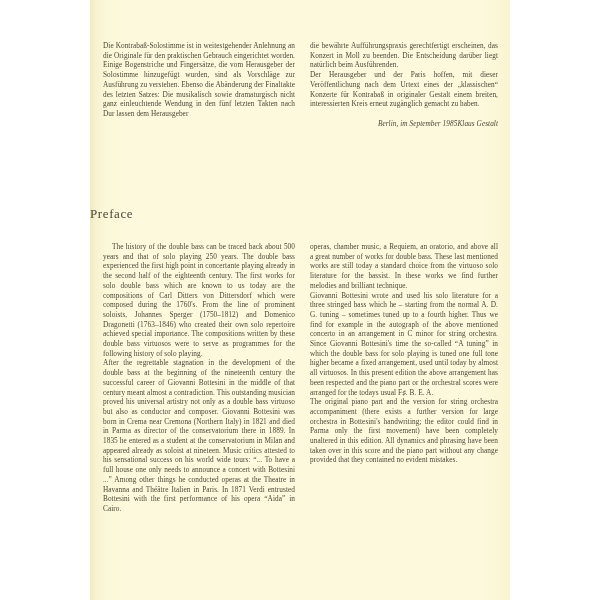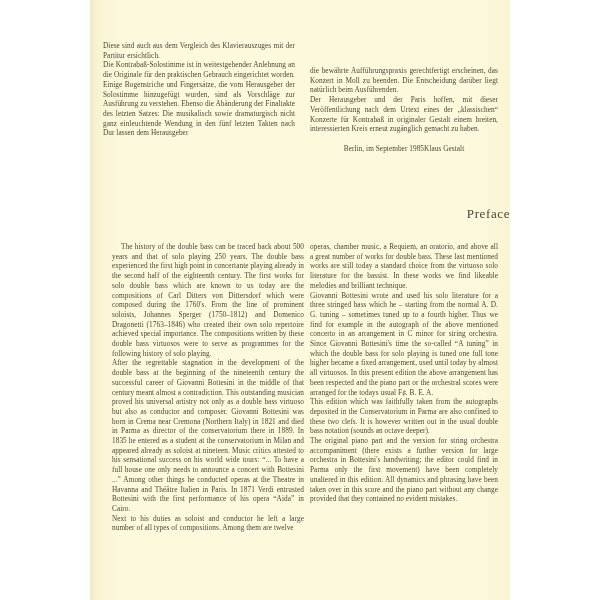--- a/index.html
+++ b/index.html
@@ -24,72 +24,70 @@
   }
   .col {
     position: absolute;
     text-align: justify;
     font-size: 7.3px;
     line-height: 9.7px;
     letter-spacing: 0.05px;
   }
   .col p { margin: 0; }
   .german .col-left  { left: 13px;  top: 41px; width: 192px; }
-  .german .col-right { left: 220px; top: 41px; width: 188px; margin-top: 25px; }
-  .english .col-left  { left: 22px;  top: 242px; width: 192px; }
+  .german .col-right { left: 220px; top: 41px; width: 188px; }
+  .english .col-left  { left: 13px;  top: 242px; width: 192px; }
   .english .col-right { left: 220px; top: 242px; width: 188px; }
   .indent-first p:first-child { text-indent: 9px; }
   .heading {
     position: absolute;
     top: 206px;
     left: 0;
     width: 100%;
     margin: 0;
-    text-align: right;
+    text-align: left;
     font-size: 13px;
     font-weight: normal;
     letter-spacing: 0.6px;
   }
   .dateline {
     display: flex;
-    justify-content: center;
+    justify-content: flex-end;
     margin-top: 10px;
+    font-style: italic;
   }
 </style>
 </head>
 <body>
 
 <div class="page" style="--text-color: #4b4738;">
 
   <section class="german">
     <div class="col col-left">
-        <p>Diese sind auch aus dem Vergleich des Klavierauszuges mit der Partitur ersichtlich.</p>
         <p>Die Kontrabaß-Solostimme ist in weitestgehender Anlehnung an die Originale für den praktischen Gebrauch eingerichtet worden. Einige Bogenstriche und Fingersätze, die vom Herausgeber der Solostimme hinzugefügt wurden, sind als Vorschläge zur Ausführung zu verstehen. Ebenso die Abänderung der Finaltakte des letzten Satzes: Die musikalisch sowie dramaturgisch nicht ganz einleuchtende Wendung in den fünf letzten Takten nach Dur lassen dem Herausgeber</p>
       </div>
     <div class="col col-right">
       <div>
           <p>die bewährte Aufführungspraxis gerechtfertigt erscheinen, das Konzert in Moll zu beenden. Die Entscheidung darüber liegt natürlich beim Ausführenden.</p>
           <p>Der Herausgeber und der Paris hoffen, mit dieser Veröffentlichung nach dem Urtext eines der „klassischen“ Konzerte für Kontrabaß in originaler Gestalt einem breiten, interessierten Kreis erneut zugänglich gemacht zu haben.</p>
         </div>
       <div class="dateline">
         <span>Berlin, im September 1985</span>
         <span>Klaus Gestalt</span>
       </div>
     </div>
   </section>
 
   <h1 class="heading">Preface</h1>
 
   <section class="english">
     <div class="col col-left indent-first">
         <p>The history of the double bass can be traced back about 500 years and that of solo playing 250 years. The double bass experienced the first high point in concertante playing already in the second half of the eighteenth century. The first works for solo double bass which are known to us today are the compositions of Carl Ditters von Dittersdorf which were composed during the 1760's. From the line of prominent soloists, Johannes Sperger (1750–1812) and Domenico Dragonetti (1763–1846) who created their own solo repertoire achieved special importance. The compositions written by these double bass virtuosos were to serve as programmes for the following history of solo playing.</p>
         <p>After the regrettable stagnation in the development of the double bass at the beginning of the nineteenth century the successful career of Giovanni Bottesini in the middle of that century meant almost a contradiction. This outstanding musician proved his universal artistry not only as a double bass virtuoso but also as conductor and composer. Giovanni Bottesini was born in Crema near Cremona (Northern Italy) in 1821 and died in Parma as director of the conservatorium there in 1889. In 1835 he entered as a student at the conservatorium in Milan and appeared already as soloist at nineteen. Music critics attested to his sensational success on his world wide tours: “... To have a full house one only needs to announce a concert with Bottesini ...” Among other things he conducted operas at the Theatre in Havanna and Théâtre Italien in Paris. In 1871 Verdi entrusted Bottesini with the first performance of his opera “Aida” in Cairo.</p>
-        <p>Next to his duties as soloist and conductor he left a large number of all types of compositions. Among them are twelve</p>
       </div>
     <div class="col col-right">
-        <p>operas, chamber music, a Requiem, an oratorio, and above all a great number of works for double bass. These last mentioned works are still today a standard choice from the virtuoso solo literature for the bassist. In these works we find likeable melodies and brilliant technique.</p>
+        <p>operas, chamber music, a Requiem, an oratorio, and above all a great number of works for double bass. These last mentioned works are still today a standard choice from the virtuoso solo literature for the bassist. In these works we find further melodies and brilliant technique.</p>
         <p>Giovanni Bottesini wrote and used his solo literature for a three stringed bass which he – starting from the normal A. D. G. tuning – sometimes tuned up to a fourth higher. Thus we find for example in the autograph of the above mentioned concerto in an arrangement in C minor for string orchestra. Since Giovanni Bottesini's time the so-called “A tuning” in which the double bass for solo playing is tuned one full tone higher became a fixed arrangement, used until today by almost all virtuosos. In this present edition the above arrangement has been respected and the piano part or the orchestral scores were arranged for the todays usual F♯. B. E. A.</p>
-        <p>This edition which was faithfully taken from the autographs deposited in the Conservatorium in Parma are also confined to these two clefs. It is however written out in the usual double bass notation (sounds an octave deeper).</p>
         <p>The original piano part and the version for string orchestra accompaniment (there exists a further version for large orchestra in Bottesini's handwriting; the editor could find in Parma only the first movement) have been completely unaltered in this edition. All dynamics and phrasing have been taken over in this score and the piano part without any change provided that they contained no evident mistakes.</p>
       </div>
   </section>
 
 </div>
 
 </body></html>

